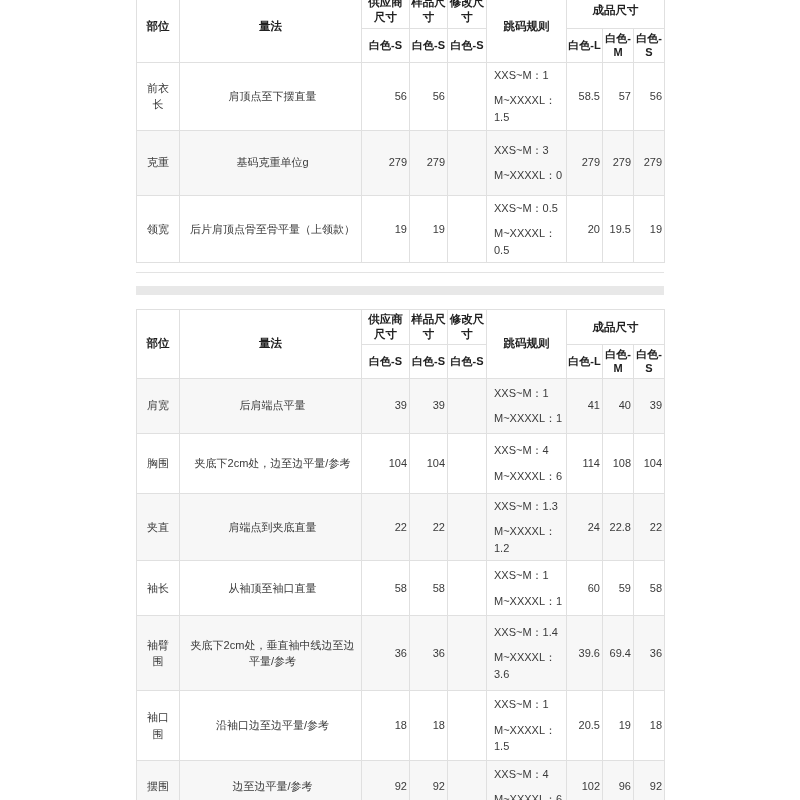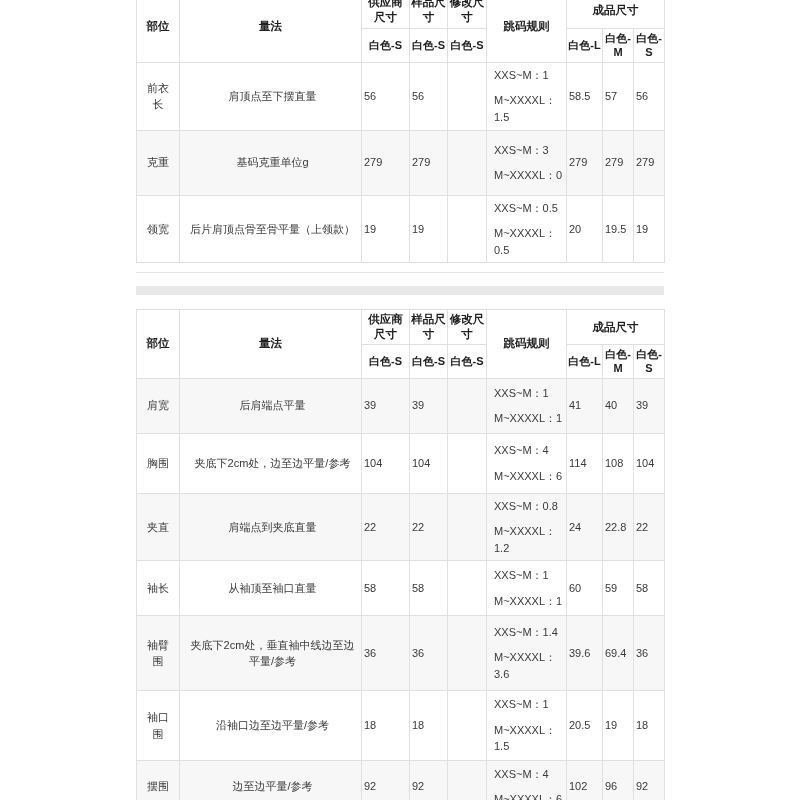--- a/index.html
+++ b/index.html
@@ -19,21 +19,21 @@
   .spec-table th {
     font-weight:bold; font-size:11.5px; color:#212121;
     text-align:center; vertical-align:middle; padding:2px 1px; line-height:1.3;
   }
   .spec-table tr.hrow2 th { font-size:11px; }
   .spec-table td {
     font-size:11px; color:#3a3a3a; vertical-align:middle; line-height:1.5;
   }
   .c-part   { text-align:center; padding:4px 6px; }
   .c-method { text-align:center; padding:4px 4px 4px 8px; line-height:1.7; }
-  .c-num    { text-align:left; padding:2px 2px; }
+  .c-num    { text-align:right; padding:2px 2px; }
   .c-grading{ text-align:left; padding:4px 3px 4px 7px; font-size:10px; line-height:1.4; }
   .c-grading .g1 { margin-bottom:9px; }
   .nowrap { white-space:nowrap; }
 
   
   .table-a { margin-top:-9px; }
   .table-a thead tr.hrow1 { height:37px; }
   .table-a thead tr.hrow2 { height:29px; }
   .table-a tbody tr:nth-child(1) { height:68px; }
   .table-a tbody tr:nth-child(2) { height:65px; }
@@ -206,21 +206,21 @@
     <td class="c-num">108</td>
     <td class="c-num">104</td>
   </tr>
         <tr>
     <td class="c-part">夹直</td>
     <td class="c-method">肩端点到夹底直量</td>
     <td class="c-num">22</td>
     <td class="c-num">22</td>
     <td class="c-num"></td>
     <td class="c-grading">
-      <div class="g1">XXS~M：0.8</div>
+      <div class="g1">XXS~M：1.3</div>
       <div class="g2">M~XXXXL：1.2</div>
     </td>
     <td class="c-num">24</td>
     <td class="c-num">22.8</td>
     <td class="c-num">22</td>
   </tr>
         <tr>
     <td class="c-part">袖长</td>
     <td class="c-method">从袖顶至袖口直量</td>
     <td class="c-num">58</td>

